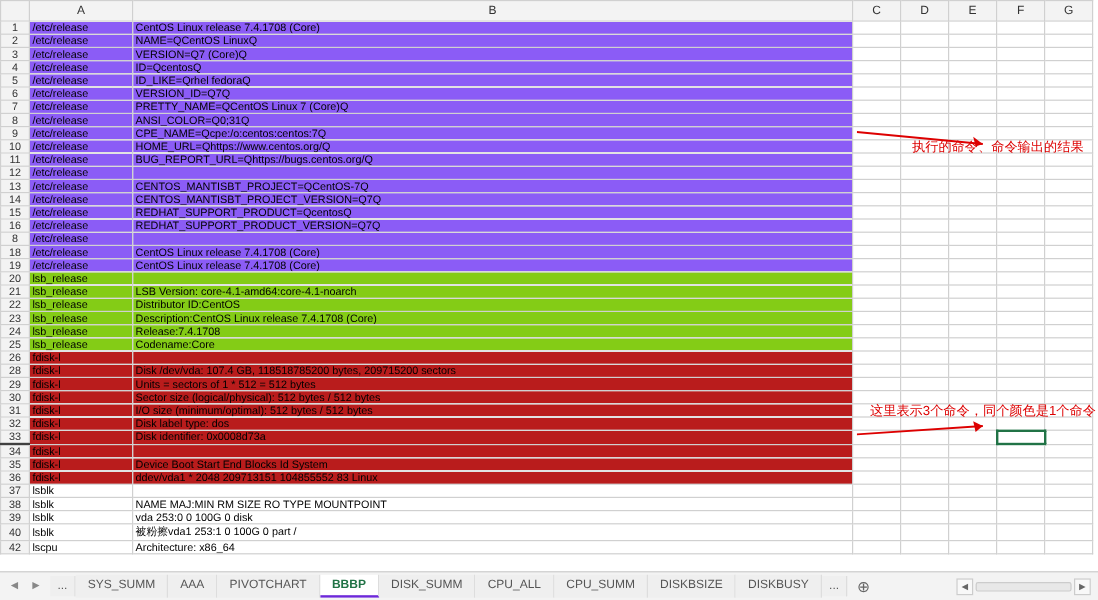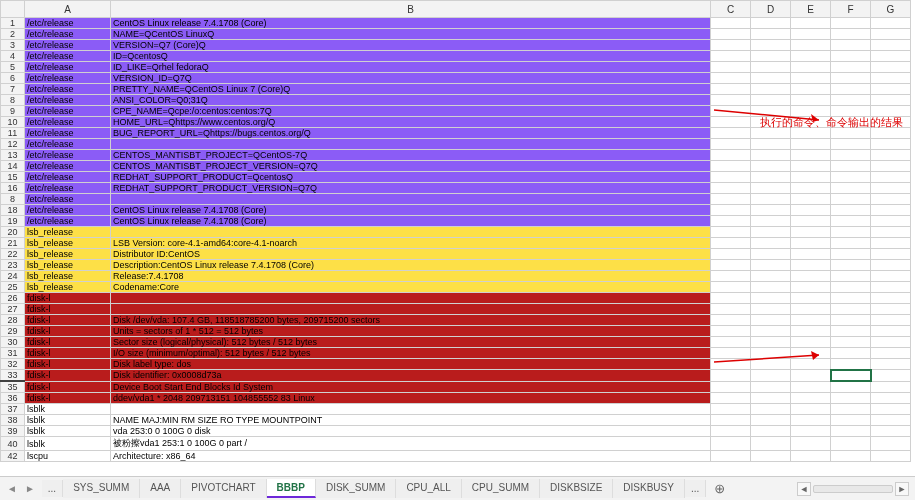--- a/index.html
+++ b/index.html
@@ -16,21 +16,21 @@
   .rownum.sel { border-bottom: 2px solid #404040; }
   
   .cell { height: 10.5px; padding: 0 2px; font-size: 9px; color: #000; }
   .cell.sel { border: 2px solid #217346; }
   
   .c-a { width: 86px; min-width: 86px; }
   .c-b { width: 600px; min-width: 600px; }
   .c-n { width: 40px; min-width: 40px; }
   
   .orange { background: #8b5cf6; }
-  .blue   { background: #fde047; }
+  .blue   { background: #84cc16; }
   .green  { background: #b91c1c; }
   .white  { background: #ffffff; }
   
   .tabs-bar { position: absolute; bottom: 0; left: 0; right: 0; height: 24px; background: #f3f3f3; border-top: 1px solid #ccc; display: flex; align-items: center; font-size: 10px; }
   .tab-nav { display: flex; padding: 0 4px; gap: 2px; color: #888; }
   .tab-nav span { padding: 0 3px; cursor: pointer; }
   .tab { padding: 3px 10px; border-right: 1px solid #ddd; color: #555; cursor: pointer; background: #efefef; }
   .tab.active { background: #fff; border-bottom: 2px solid #6d28d9; color: #217346; font-weight: bold; }
   .tab.ellipsis { padding: 3px 6px; }
   .tab-add { padding: 3px 8px; color: #666; font-size: 13px; cursor: pointer; }
@@ -310,87 +310,87 @@
         <div class="rownum">26</div>
         <div class="cell c-a green">fdisk-l</div>
         <div class="cell c-b green"></div>
         <div class="cell c-n white"></div>
         <div class="cell c-n white"></div>
         <div class="cell c-n white"></div>
         <div class="cell c-n white"></div>
         <div class="cell c-n white"></div>
       </div>
       <div class="row">
-        <div class="rownum">27</div>
+        <div class="rownum">28</div>
+        <div class="cell c-a green">fdisk-l</div>
+        <div class="cell c-b green">Disk /dev/vda: 107.4 GB, 118518785200 bytes, 209715200 sectors</div>
+        <div class="cell c-n white"></div>
+        <div class="cell c-n white"></div>
+        <div class="cell c-n white"></div>
+        <div class="cell c-n white"></div>
+        <div class="cell c-n white"></div>
+      </div>
+      <div class="row">
+        <div class="rownum">29</div>
+        <div class="cell c-a green">fdisk-l</div>
+        <div class="cell c-b green">Units = sectors of 1 * 512 = 512 bytes</div>
+        <div class="cell c-n white"></div>
+        <div class="cell c-n white"></div>
+        <div class="cell c-n white"></div>
+        <div class="cell c-n white"></div>
+        <div class="cell c-n white"></div>
+      </div>
+      <div class="row">
+        <div class="rownum">30</div>
+        <div class="cell c-a green">fdisk-l</div>
+        <div class="cell c-b green">Sector size (logical/physical): 512 bytes / 512 bytes</div>
+        <div class="cell c-n white"></div>
+        <div class="cell c-n white"></div>
+        <div class="cell c-n white"></div>
+        <div class="cell c-n white"></div>
+        <div class="cell c-n white"></div>
+      </div>
+      <div class="row">
+        <div class="rownum">31</div>
+        <div class="cell c-a green">fdisk-l</div>
+        <div class="cell c-b green">I/O size (minimum/optimal): 512 bytes / 512 bytes</div>
+        <div class="cell c-n white"></div>
+        <div class="cell c-n white"></div>
+        <div class="cell c-n white"></div>
+        <div class="cell c-n white"></div>
+        <div class="cell c-n white"></div>
+      </div>
+      <div class="row">
+        <div class="rownum">32</div>
+        <div class="cell c-a green">fdisk-l</div>
+        <div class="cell c-b green">Disk label type: dos</div>
+        <div class="cell c-n white"></div>
+        <div class="cell c-n white"></div>
+        <div class="cell c-n white"></div>
+        <div class="cell c-n white"></div>
+        <div class="cell c-n white"></div>
+      </div>
+      <div class="row">
+        <div class="rownum sel">33</div>
+        <div class="cell c-a green">fdisk-l</div>
+        <div class="cell c-b green">Disk identifier: 0x0008d73a</div>
+        <div class="cell c-n white"></div>
+        <div class="cell c-n white"></div>
+        <div class="cell c-n white"></div>
+        <div class="cell c-n white sel"></div>
+        <div class="cell c-n white"></div>
+      </div>
+      <div class="row">
+        <div class="rownum">34</div>
         <div class="cell c-a green">fdisk-l</div>
         <div class="cell c-b green"></div>
         <div class="cell c-n white"></div>
         <div class="cell c-n white"></div>
         <div class="cell c-n white"></div>
         <div class="cell c-n white"></div>
-        <div class="cell c-n white"></div>
-      </div>
-      <div class="row">
-        <div class="rownum">28</div>
-        <div class="cell c-a green">fdisk-l</div>
-        <div class="cell c-b green">Disk /dev/vda: 107.4 GB, 118518785200 bytes, 209715200 sectors</div>
-        <div class="cell c-n white"></div>
-        <div class="cell c-n white"></div>
-        <div class="cell c-n white"></div>
-        <div class="cell c-n white"></div>
-        <div class="cell c-n white"></div>
-      </div>
-      <div class="row">
-        <div class="rownum">29</div>
-        <div class="cell c-a green">fdisk-l</div>
-        <div class="cell c-b green">Units = sectors of 1 * 512 = 512 bytes</div>
-        <div class="cell c-n white"></div>
-        <div class="cell c-n white"></div>
-        <div class="cell c-n white"></div>
-        <div class="cell c-n white"></div>
-        <div class="cell c-n white"></div>
-      </div>
-      <div class="row">
-        <div class="rownum">30</div>
-        <div class="cell c-a green">fdisk-l</div>
-        <div class="cell c-b green">Sector size (logical/physical): 512 bytes / 512 bytes</div>
-        <div class="cell c-n white"></div>
-        <div class="cell c-n white"></div>
-        <div class="cell c-n white"></div>
-        <div class="cell c-n white"></div>
-        <div class="cell c-n white"></div>
-      </div>
-      <div class="row">
-        <div class="rownum">31</div>
-        <div class="cell c-a green">fdisk-l</div>
-        <div class="cell c-b green">I/O size (minimum/optimal): 512 bytes / 512 bytes</div>
-        <div class="cell c-n white"></div>
-        <div class="cell c-n white"></div>
-        <div class="cell c-n white"></div>
-        <div class="cell c-n white"></div>
-        <div class="cell c-n white"></div>
-      </div>
-      <div class="row">
-        <div class="rownum">32</div>
-        <div class="cell c-a green">fdisk-l</div>
-        <div class="cell c-b green">Disk label type: dos</div>
-        <div class="cell c-n white"></div>
-        <div class="cell c-n white"></div>
-        <div class="cell c-n white"></div>
-        <div class="cell c-n white"></div>
-        <div class="cell c-n white"></div>
-      </div>
-      <div class="row">
-        <div class="rownum sel">33</div>
-        <div class="cell c-a green">fdisk-l</div>
-        <div class="cell c-b green">Disk identifier: 0x0008d73a</div>
-        <div class="cell c-n white"></div>
-        <div class="cell c-n white"></div>
-        <div class="cell c-n white"></div>
-        <div class="cell c-n white sel"></div>
         <div class="cell c-n white"></div>
       </div>
       <div class="row">
         <div class="rownum">35</div>
         <div class="cell c-a green">fdisk-l</div>
         <div class="cell c-b green">    Device Boot      Start         End      Blocks   Id  System</div>
         <div class="cell c-n white"></div>
         <div class="cell c-n white"></div>
         <div class="cell c-n white"></div>
         <div class="cell c-n white"></div>
@@ -461,20 +461,21 @@
   <svg class="arrow-svg" style="left:714px; top:100px;" width="120" height="30">
     <line x1="0" y1="10" x2="105" y2="20" stroke="#d00" stroke-width="1.5"></line>
     <polygon points="105,20 97,14 99,22" fill="#d00"></polygon>
   </svg>
   <div class="annot" style="left:760px; top:115px;">执行的命令、命令输出的结果</div>
 
   <svg class="arrow-svg" style="left:714px; top:347px;" width="120" height="30">
     <line x1="0" y1="15" x2="105" y2="8" stroke="#d00" stroke-width="1.5"></line>
     <polygon points="105,8 97,4 99,13" fill="#d00"></polygon>
   </svg>
+  <div class="annot" style="left:725px; top:335px;">这里表示3个命令，同个颜色是1个命令</div>
 </div>
 
 <div class="tabs-bar">
   <div class="tab-nav">
     <span>◄</span>
     <span>►</span>
   </div>
   <div class="tab ellipsis">...</div>
   <div id="tabs-holder" style="display:flex;">
       <div class="tab">SYS_SUMM</div>

